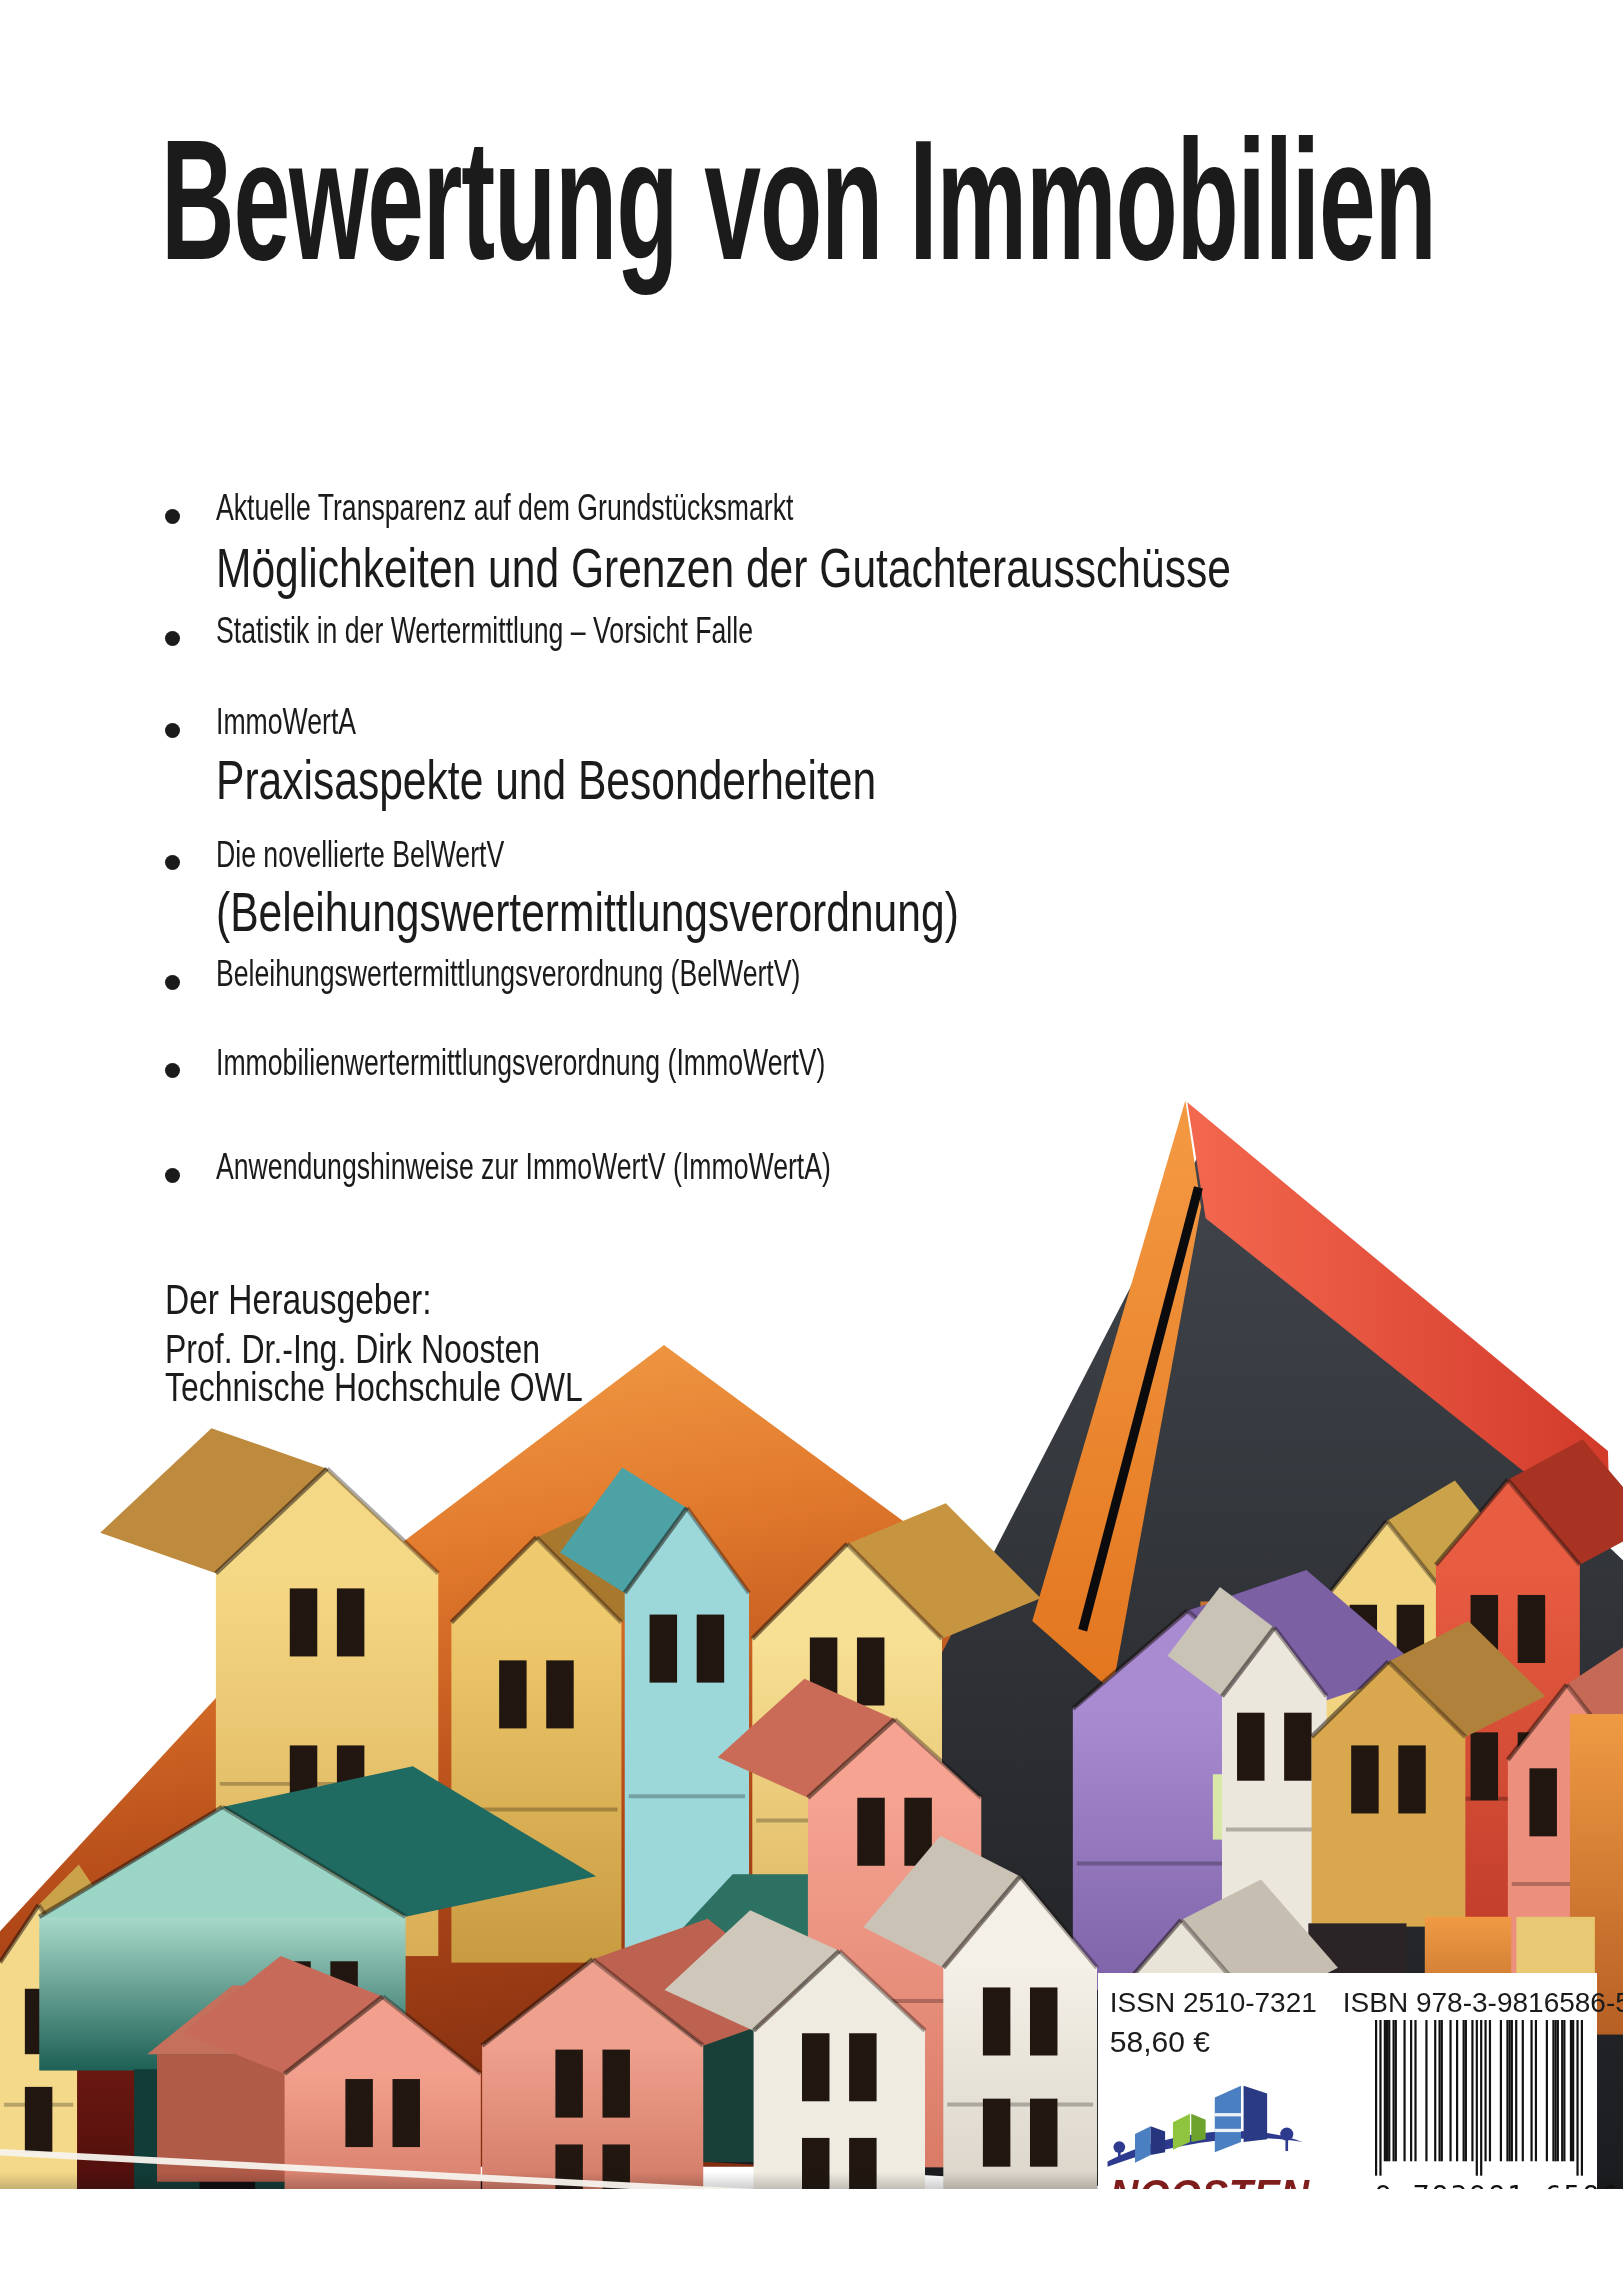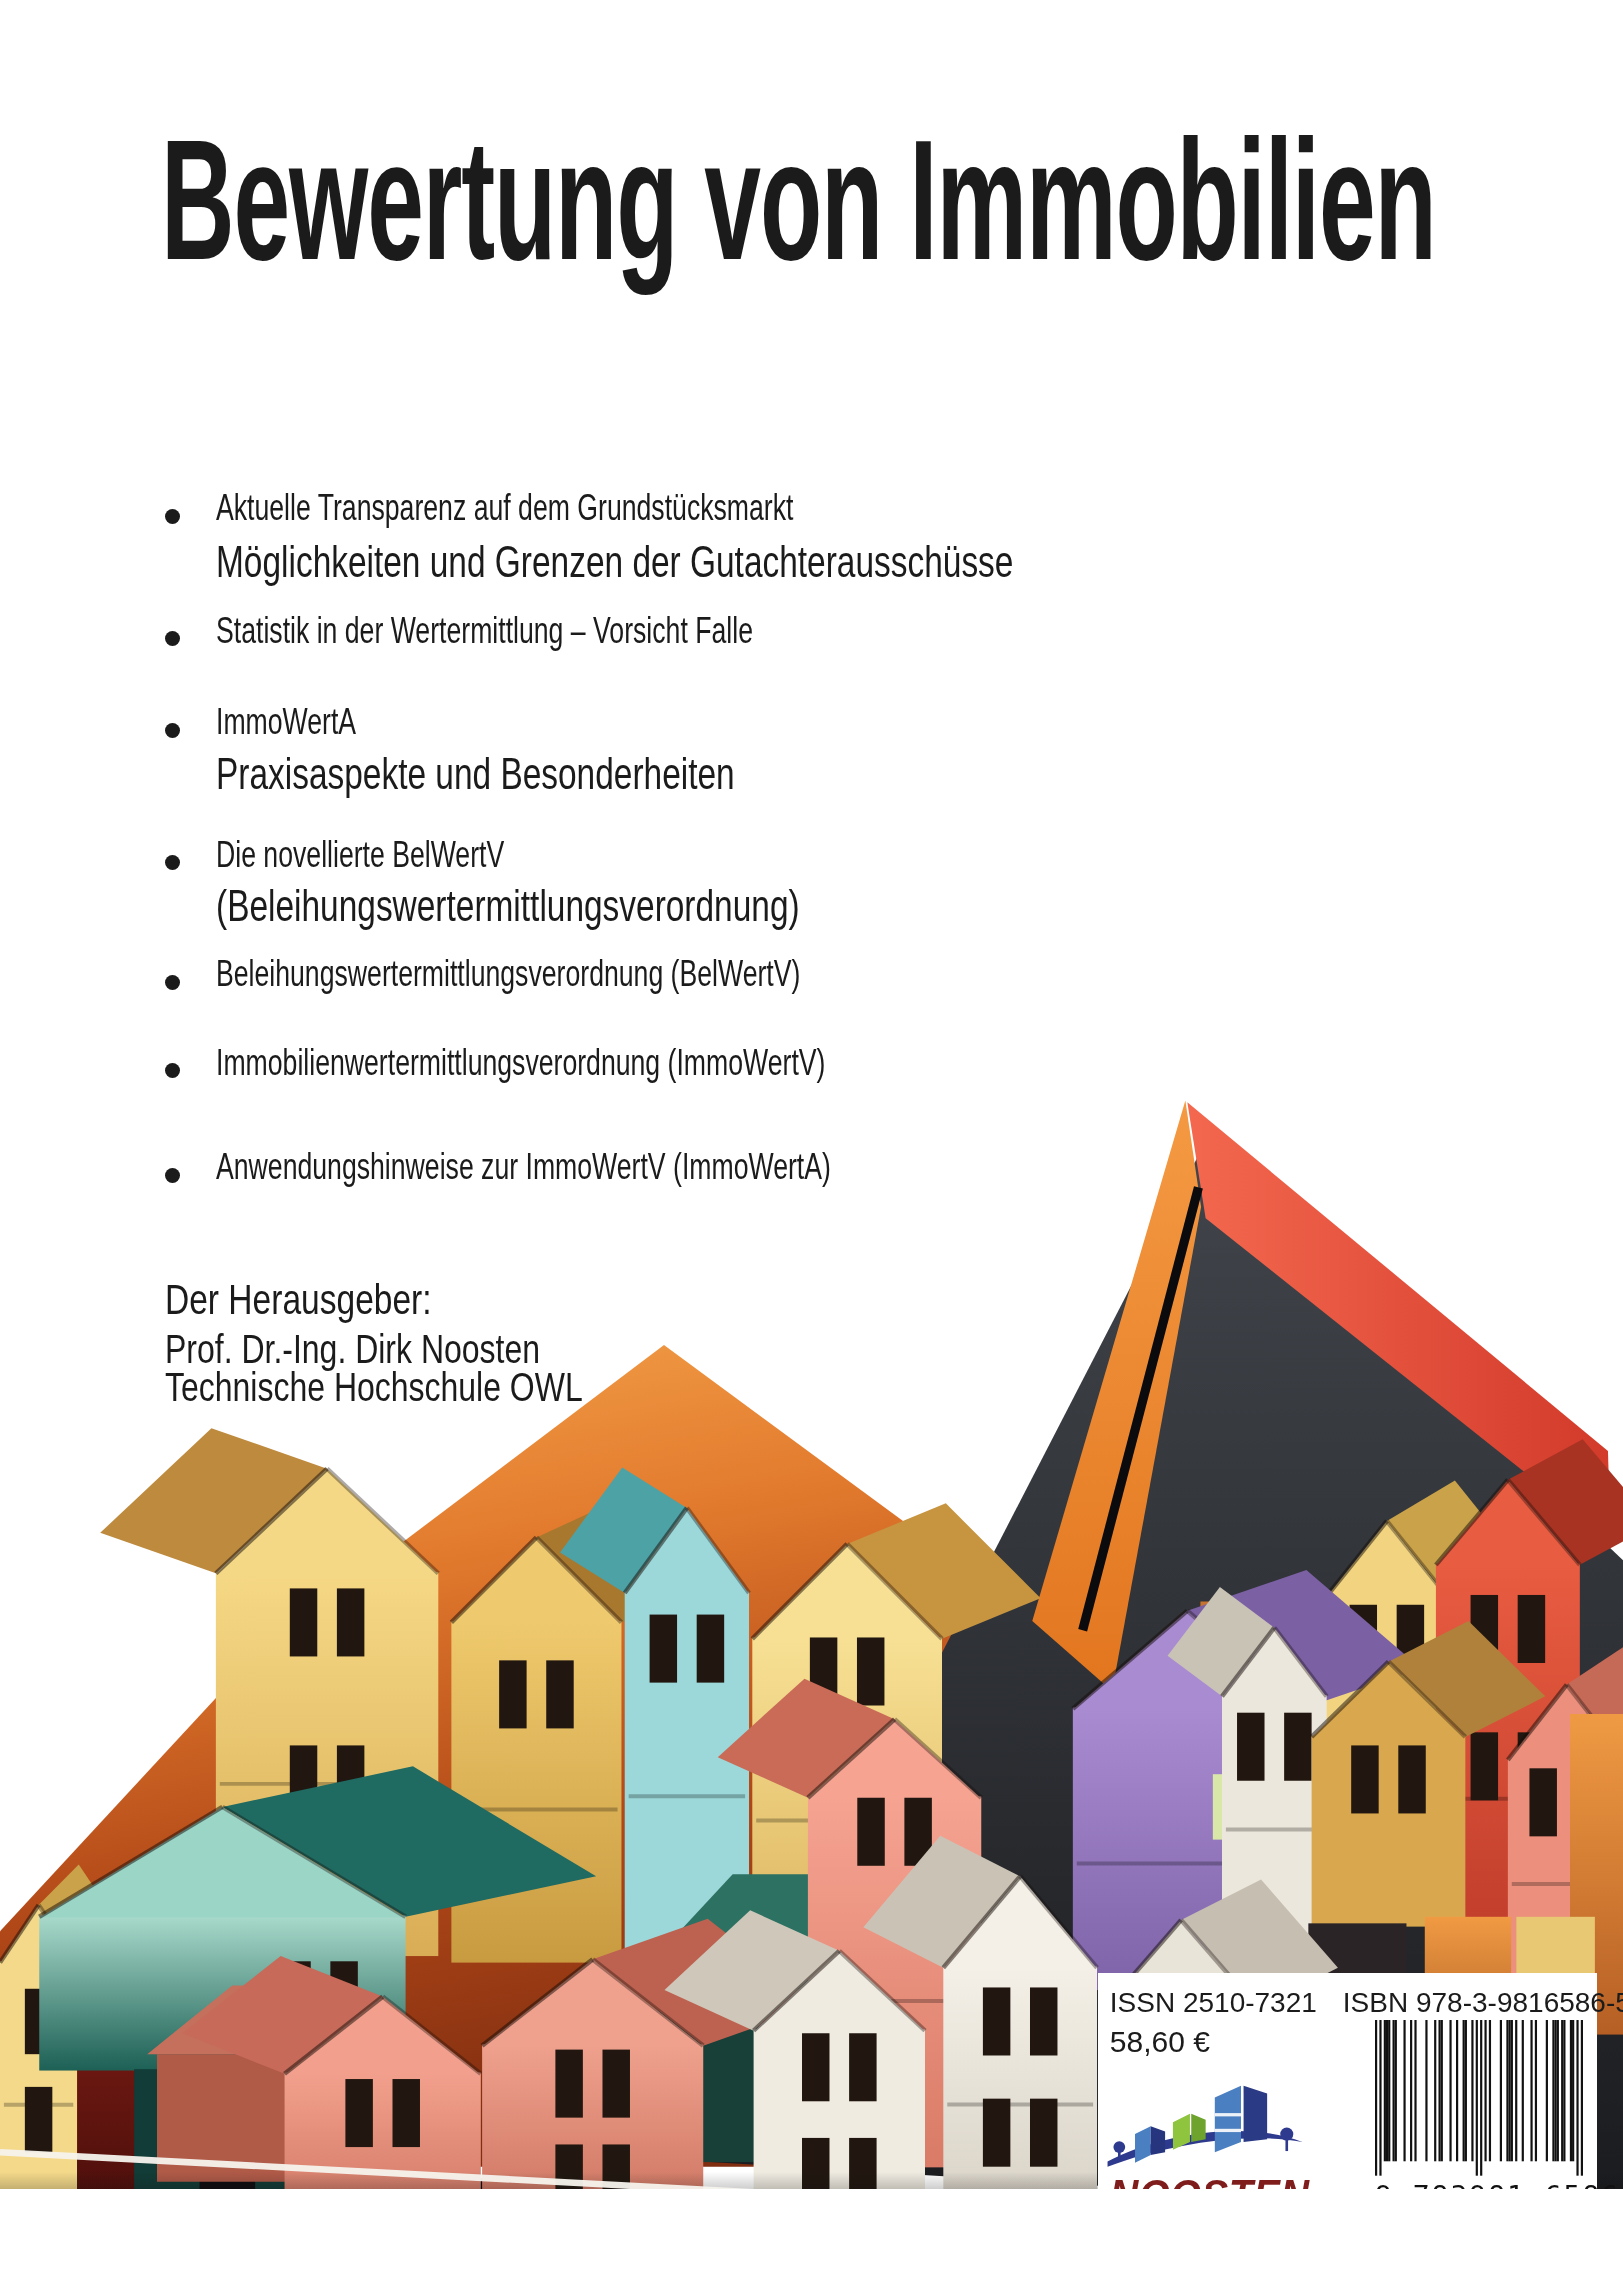--- a/index.html
+++ b/index.html
@@ -6,21 +6,21 @@
   .page{position:relative;width:1623px;height:2189px;background:#ffffff;overflow:hidden;
         font-family:"Liberation Sans","DejaVu Sans",sans-serif;color:#1b1b1b;}
   .abs{position:absolute;}
   .cond{display:inline-block;transform-origin:0 0;white-space:nowrap;}
   .title{left:161px;top:115px;font-size:170px;font-weight:bold;line-height:1;letter-spacing:-2px;}
   .title .cond{transform:scaleX(0.60);}
   .contents-heading{left:165px;top:361px;font-size:50px;line-height:1;}
   .contents-heading .cond{transform:scaleX(0.76);}
   .toc-main{font-size:36px;line-height:1.04;}
   .toc-main .cond{transform:scaleX(0.74);}
-  .toc-sub{font-size:44px;line-height:1.04;}
+  .toc-sub{font-size:56px;line-height:1.04;}
   .toc-sub .cond{transform:scaleX(0.76);}
   .toc-dot{width:15px;height:15px;border-radius:50%;background:#1b1b1b;}
   .editor-heading{left:165px;top:1275px;font-size:43px;}
   .editor-heading .cond{transform:scaleX(0.78);}
   .editor-line{font-size:41px;}
   .editor-line .cond{transform:scaleX(0.78);}
   #illu{left:0;top:0;width:1623px;height:2295px;}
   .info-box{left:1098px;top:1973px;width:499px;height:283px;background:#ffffff;}
   .info-line{position:absolute;left:11.8px;top:14.4px;font-size:28px;white-space:nowrap;}
   .info-line .gap{display:inline-block;width:26px;}

